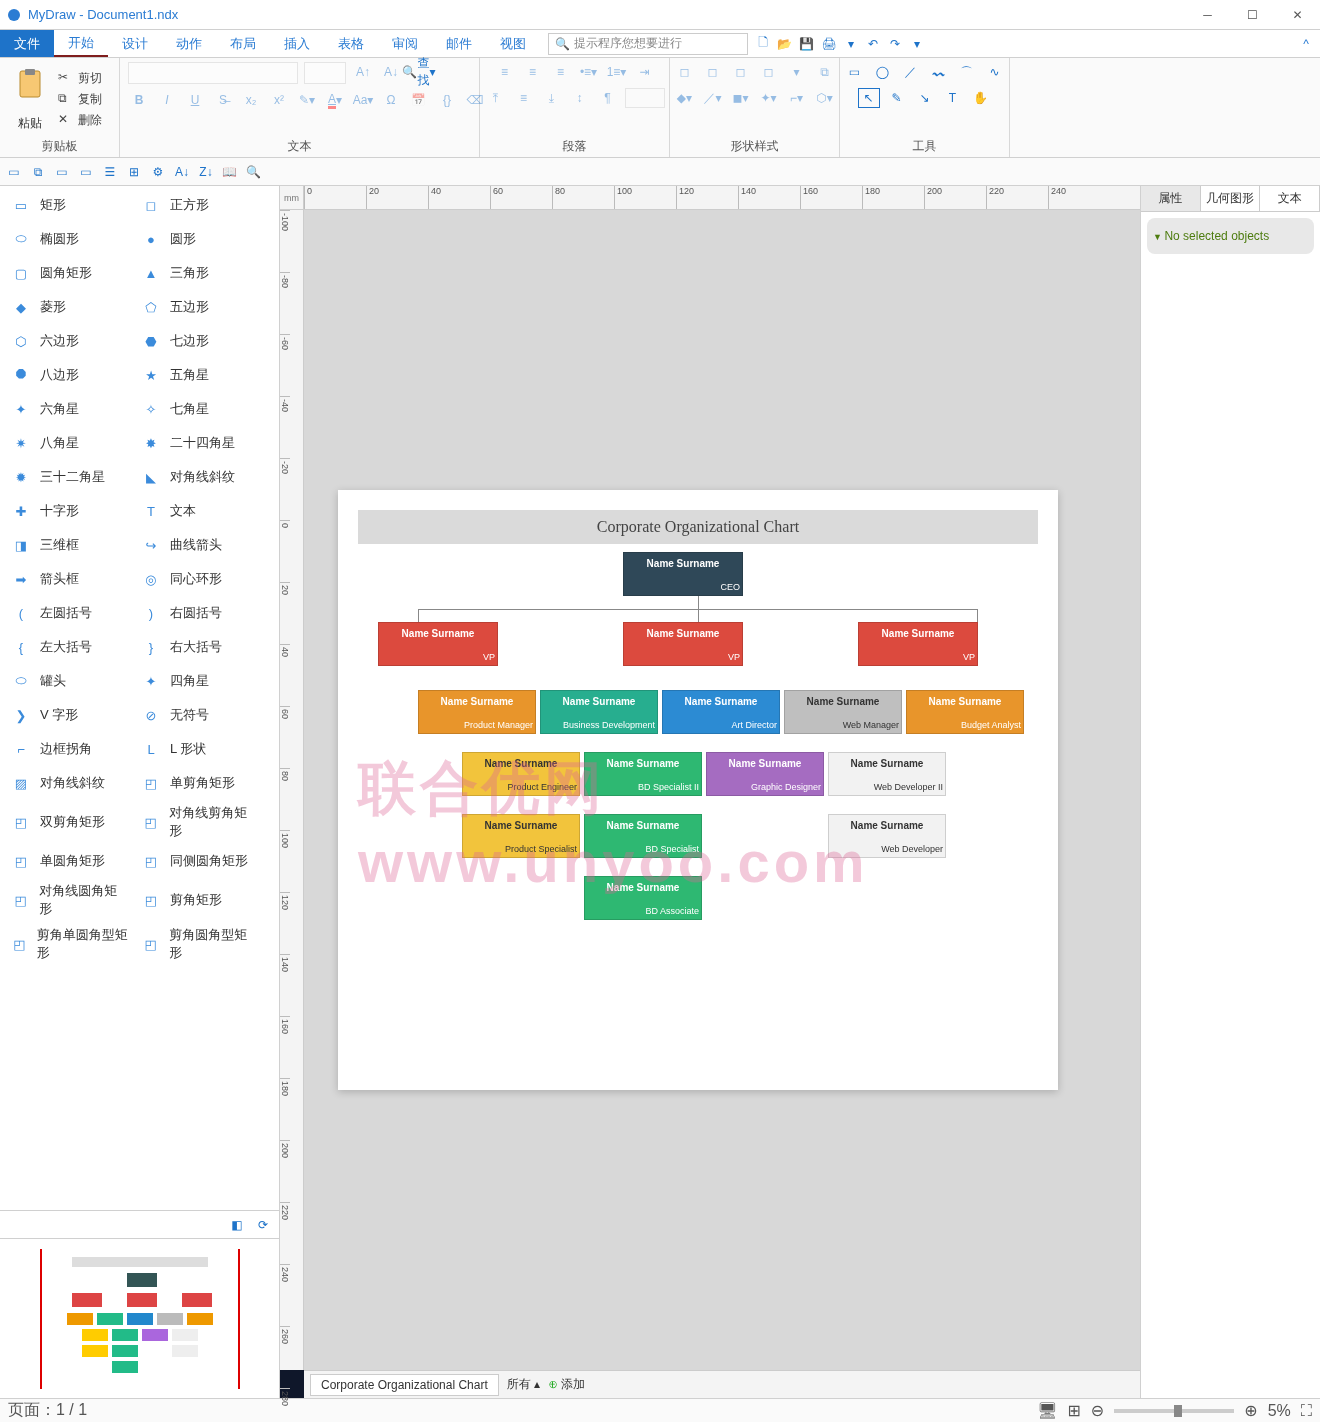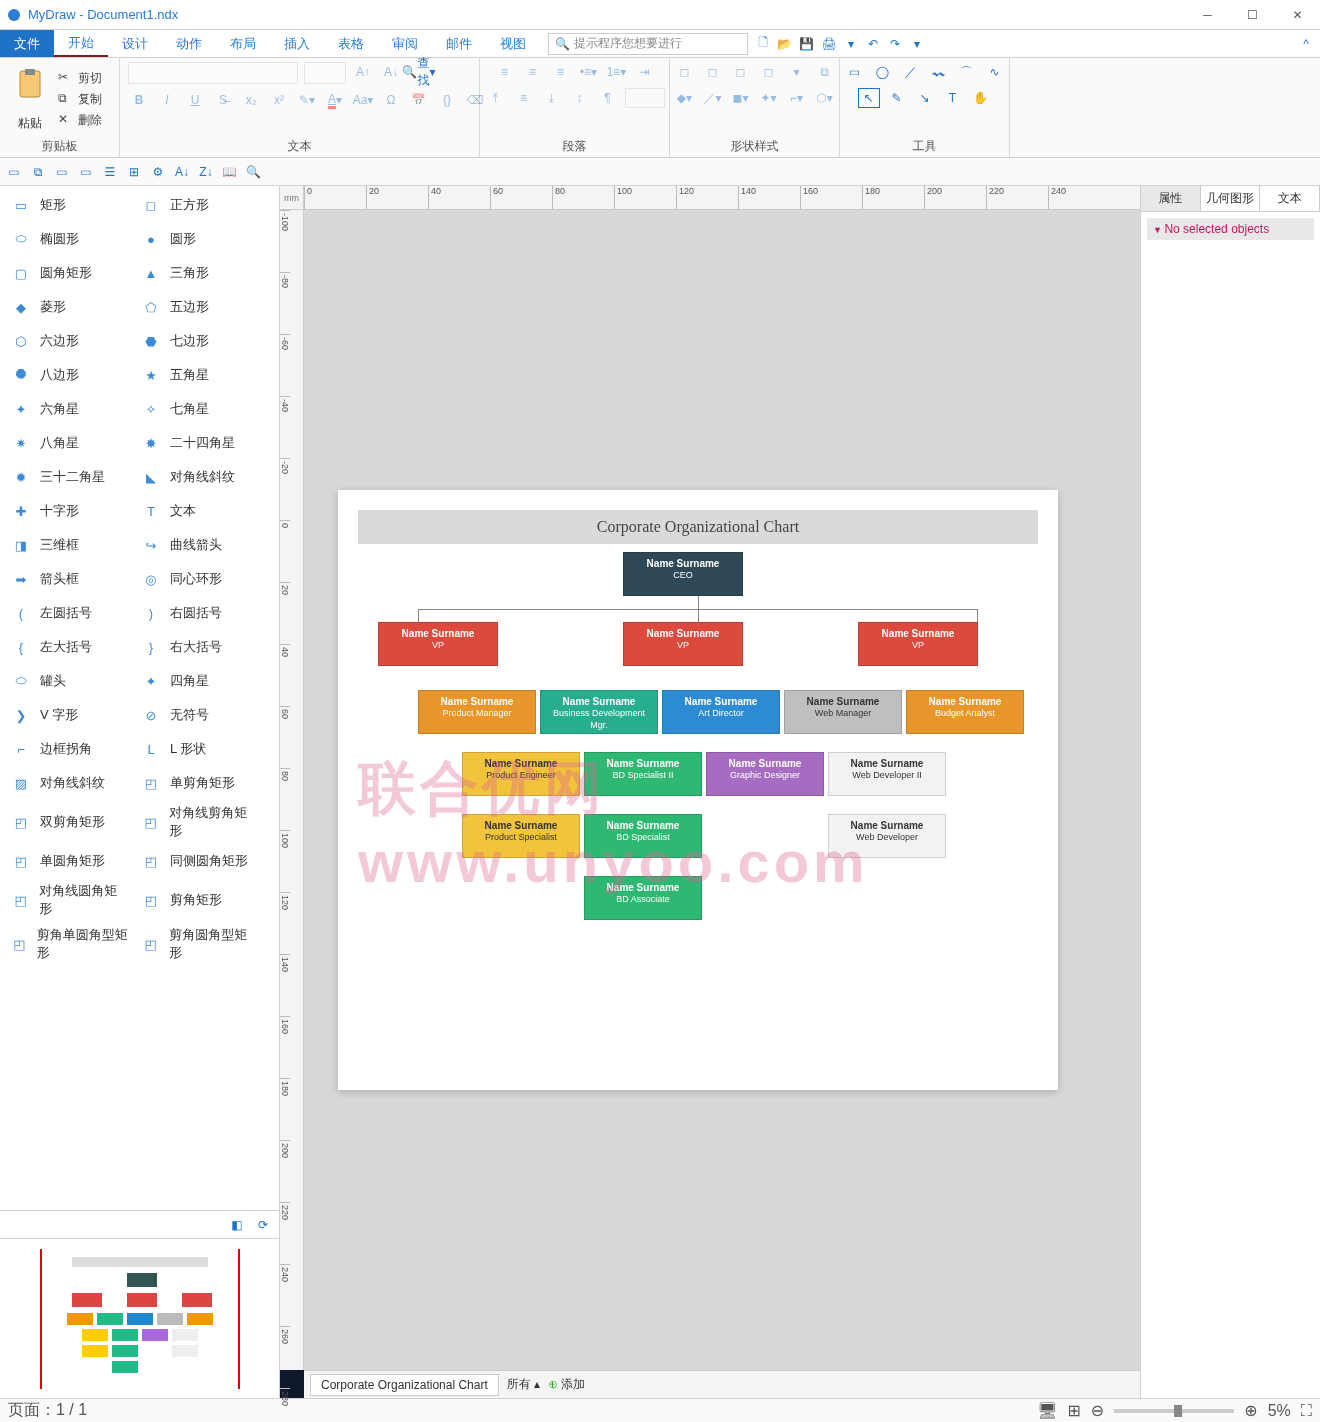--- a/index.html
+++ b/index.html
@@ -62,33 +62,33 @@
 .ruler-corner { position: absolute; top: 0; left: 0; width: 24px; height: 24px; background: #f4f4f4; border-right: 1px solid #ccc; border-bottom: 1px solid #ccc; font-size: 9px; text-align: center; line-height: 24px; color: #777; }
 .ruler-h { position: absolute; top: 0; left: 24px; right: 0; height: 24px; background: #f4f4f4; border-bottom: 1px solid #ccc; font-size: 9px; color: #555; display: flex; }
 .ruler-h div { width: 62px; border-left: 1px solid #bbb; padding-left: 2px; }
 .ruler-v { position: absolute; top: 24px; left: 0; width: 24px; bottom: 28px; background: #f4f4f4; border-right: 1px solid #ccc; font-size: 9px; color: #555; }
 .ruler-v div { height: 62px; border-top: 1px solid #bbb; writing-mode: vertical-rl; padding-top: 2px; }
 .canvas-scroll { position: absolute; top: 24px; left: 24px; right: 0; bottom: 28px; overflow: hidden; background: #d8d8d8; }
 .page { position: absolute; top: 280px; left: 34px; width: 720px; height: 600px; background: #fff; box-shadow: 0 2px 8px rgba(0,0,0,0.2); padding: 20px; }
 .chart-title { background: #dadada; text-align: center; padding: 8px; font-family: Georgia, serif; font-size: 16px; color: #444; margin-bottom: 20px; }
 .org-box { position: absolute; border: 1px solid rgba(0,0,0,0.15); text-align: center; padding: 4px 2px; font-size: 10px; line-height: 1.3; }
 .org-box .n { font-weight: bold; display:block; }
-.org-box .r { font-size: 9px; display:block; margin-top: 0; }
+.org-box .r { font-size: 9px; display:block; margin-top: 12px; text-align: right; }
 .conn { position: absolute; background: #888; }
 .page-tabs { position: absolute; bottom: 0; left: 24px; right: 0; height: 28px; background: #f4f4f4; border-top: 1px solid #ccc; display: flex; align-items: center; padding: 0 6px; gap: 8px; font-size: 12px; }
 .page-tab { background: #fff; border: 1px solid #ccc; padding: 3px 10px; }
 .watermark { position: absolute; top: 260px; left: 20px; font-size: 58px; color: rgba(220,100,150,0.35); font-weight: bold; pointer-events: none; letter-spacing: 4px; }
 
 
 .right-panel { width: 180px; background: #fff; border-left: 1px solid #d0d0d0; }
 .right-tabs { display: flex; border-bottom: 1px solid #ccc; }
 .right-tab { flex: 1; text-align: center; padding: 4px 2px; font-size: 12px; border-right: 1px solid #ccc; }
 .right-tab.active { background: #e8e8e8; }
 .right-body { padding: 6px; }
-.right-row { background: #e8e8e8; padding: 4px 6px; font-size: 12px; color: #be185d; }
+.right-row { background: #e8e8e8; padding: 11px 6px; font-size: 12px; color: #4d7c0f; border-radius: 8px; }
 .right-row::before { content: "▼ "; font-size: 9px; }
 
 
 .statusbar { height: 24px; background: #fafafa; border-top: 1px solid #d0d0d0; display: flex; align-items: center; padding: 0 8px; font-size: 16px; color: #555; gap: 10px; }
 .statusbar .spacer { flex: 1; }
 .zoom-slider { width: 120px; height: 4px; background: #ccc; position: relative; }
 .zoom-thumb { position: absolute; top: -4px; left: 50%; width: 8px; height: 12px; background: #888; }
 
 svg { display: block; }
 </style>

